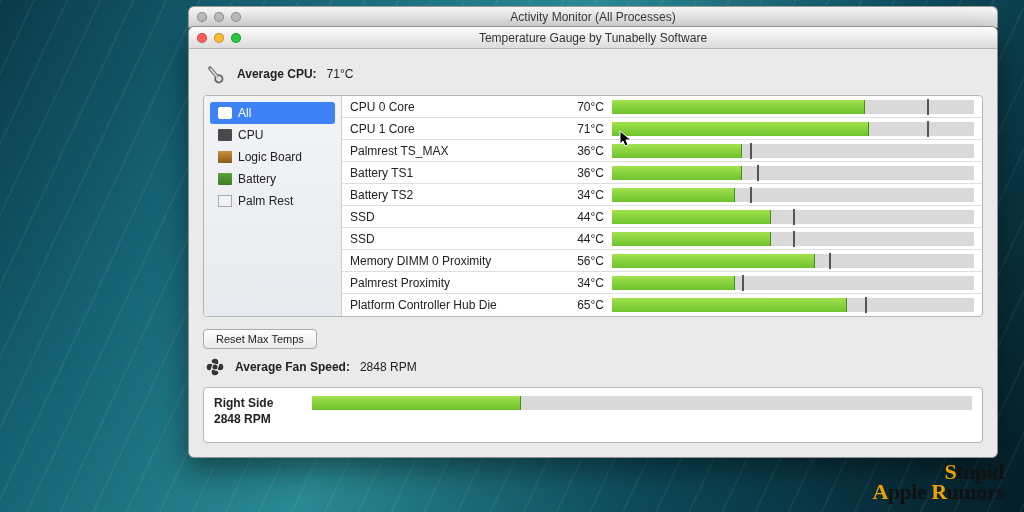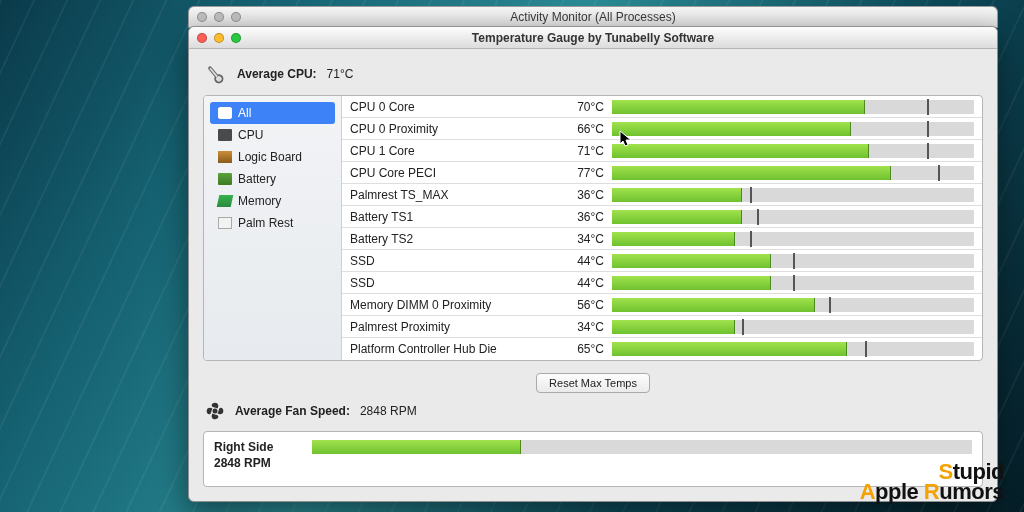--- a/index.html
+++ b/index.html
@@ -31,21 +31,21 @@
   .window{
     position:absolute;left:0;top:20px;width:100%;
     background:#eaeaea;
     border:1px solid #8f8f8f;border-radius:6px;
     box-shadow:0 12px 30px rgba(0,0,0,.45);
   }
   .titlebar{
     height:22px;background:linear-gradient(#fdfdfd,#dcdcdc);
     border-bottom:1px solid #b5b5b5;border-radius:6px 6px 0 0;
     display:flex;align-items:center;justify-content:center;position:relative;
-    font-size:12px;color:#333;font-weight:bold;
+    font-size:12px;color:#333;
   }
   .titlebar .traffic{left:8px}
   .content{padding:10px 14px 14px;}
   .section-head{display:flex;align-items:center;gap:10px;margin:4px 2px 10px}
   .thermo{transform:rotate(-40deg)}
   .bold{font-weight:700}
   .split{
     display:flex;border:1px solid #b5b5b5;border-radius:4px;background:#fff;
     overflow:hidden;margin-bottom:12px;
   }
@@ -70,39 +70,39 @@
   .row{
     display:flex;align-items:center;border-bottom:1px solid #dedede;
     height:22px;padding:0 8px;gap:8px;
   }
   .row:last-child{border-bottom:none}
   .s-name{flex:0 0 190px}
   .s-temp{flex:0 0 56px;text-align:right}
   .s-bar{flex:1;height:14px;background:#d9d9d9;position:relative;border-radius:1px}
   .s-bar .fill{position:absolute;left:0;top:0;bottom:0;background:linear-gradient(#a1e24d,#6ec22e);border-right:1px solid #4d8a1f}
   .s-bar .max{position:absolute;top:-1px;bottom:-1px;width:2px;background:#555}
-  .reset-row{display:flex;justify-content:center;margin-bottom:8px}
+  .reset-row{display:flex;justify-content:flex-start;margin-bottom:8px}
   .btn{
     font-size:11px;padding:3px 12px;border:1px solid #aaa;border-radius:4px;
     background:linear-gradient(#fdfdfd,#eaeaea);cursor:default;
   }
   .fanicon{filter:grayscale(1)}
   .fan-block{
     border:1px solid #b5b5b5;border-radius:4px;background:#fff;
     padding:8px 10px 16px;min-height:56px;
   }
   .fan-top{display:flex;align-items:center;gap:18px}
   .fan-name{font-weight:700;width:80px}
   .fan-bar{flex:1;height:14px;background:#d9d9d9;position:relative;border-radius:1px}
   .fan-bar .fill{position:absolute;left:0;top:0;bottom:0;background:linear-gradient(#a1e24d,#6ec22e);border-right:1px solid #4d8a1f}
   .fan-scale{display:flex;justify-content:space-between;margin-top:2px;font-size:11px;color:#444}
   .fan-curr{width:80px;font-weight:700}
   .watermark{
     position:absolute;right:20px;bottom:10px;text-align:right;font-weight:900;
-    font-family:Liberation Sans, sans-serif;line-height:.92;letter-spacing:-.5px;
+    font-family:Liberation Serif, serif;line-height:.92;letter-spacing:-.5px;
   }
   .wm1{font-size:22px;color:#111}
   .wm1 .y{color:#f5a100}
   .wm2{font-size:22px;color:#111}
   .wm2 .y{color:#f5a100}
   .cursor{position:absolute;left:619px;top:130px;pointer-events:none}
 </style>
 </head>
 <body>
 
@@ -152,59 +152,39 @@
             </div>
             <div class="side-item">
               <span class="side-icon ic-board"></span>
               <span>Logic Board</span>
             </div>
             <div class="side-item">
               <span class="side-icon ic-batt"></span>
               <span>Battery</span>
             </div>
             <div class="side-item">
-              <span class="side-icon ic-mem"></span>
-              <span>Memory</span>
-            </div>
-            <div class="side-item">
               <span class="side-icon ic-palm"></span>
               <span>Palm Rest</span>
             </div>
           </div>
         <div class="sensor-list" id="sensorList">
             <div class="row">
               <div class="s-name">CPU 0 Core</div>
               <div class="s-temp">70°C</div>
               <div class="s-bar">
                 <div class="fill" style="width:70%"></div>
                 <div class="max" style="left:87%"></div>
               </div>
             </div>
             <div class="row">
-              <div class="s-name">CPU 0 Proximity</div>
-              <div class="s-temp">66°C</div>
-              <div class="s-bar">
-                <div class="fill" style="width:66%"></div>
-                <div class="max" style="left:87%"></div>
-              </div>
-            </div>
-            <div class="row">
               <div class="s-name">CPU 1 Core</div>
               <div class="s-temp">71°C</div>
               <div class="s-bar">
                 <div class="fill" style="width:71%"></div>
                 <div class="max" style="left:87%"></div>
-              </div>
-            </div>
-            <div class="row">
-              <div class="s-name">CPU Core PECI</div>
-              <div class="s-temp">77°C</div>
-              <div class="s-bar">
-                <div class="fill" style="width:77%"></div>
-                <div class="max" style="left:90%"></div>
               </div>
             </div>
             <div class="row">
               <div class="s-name">Palmrest TS_MAX</div>
               <div class="s-temp">36°C</div>
               <div class="s-bar">
                 <div class="fill" style="width:36%"></div>
                 <div class="max" style="left:38%"></div>
               </div>
             </div>

